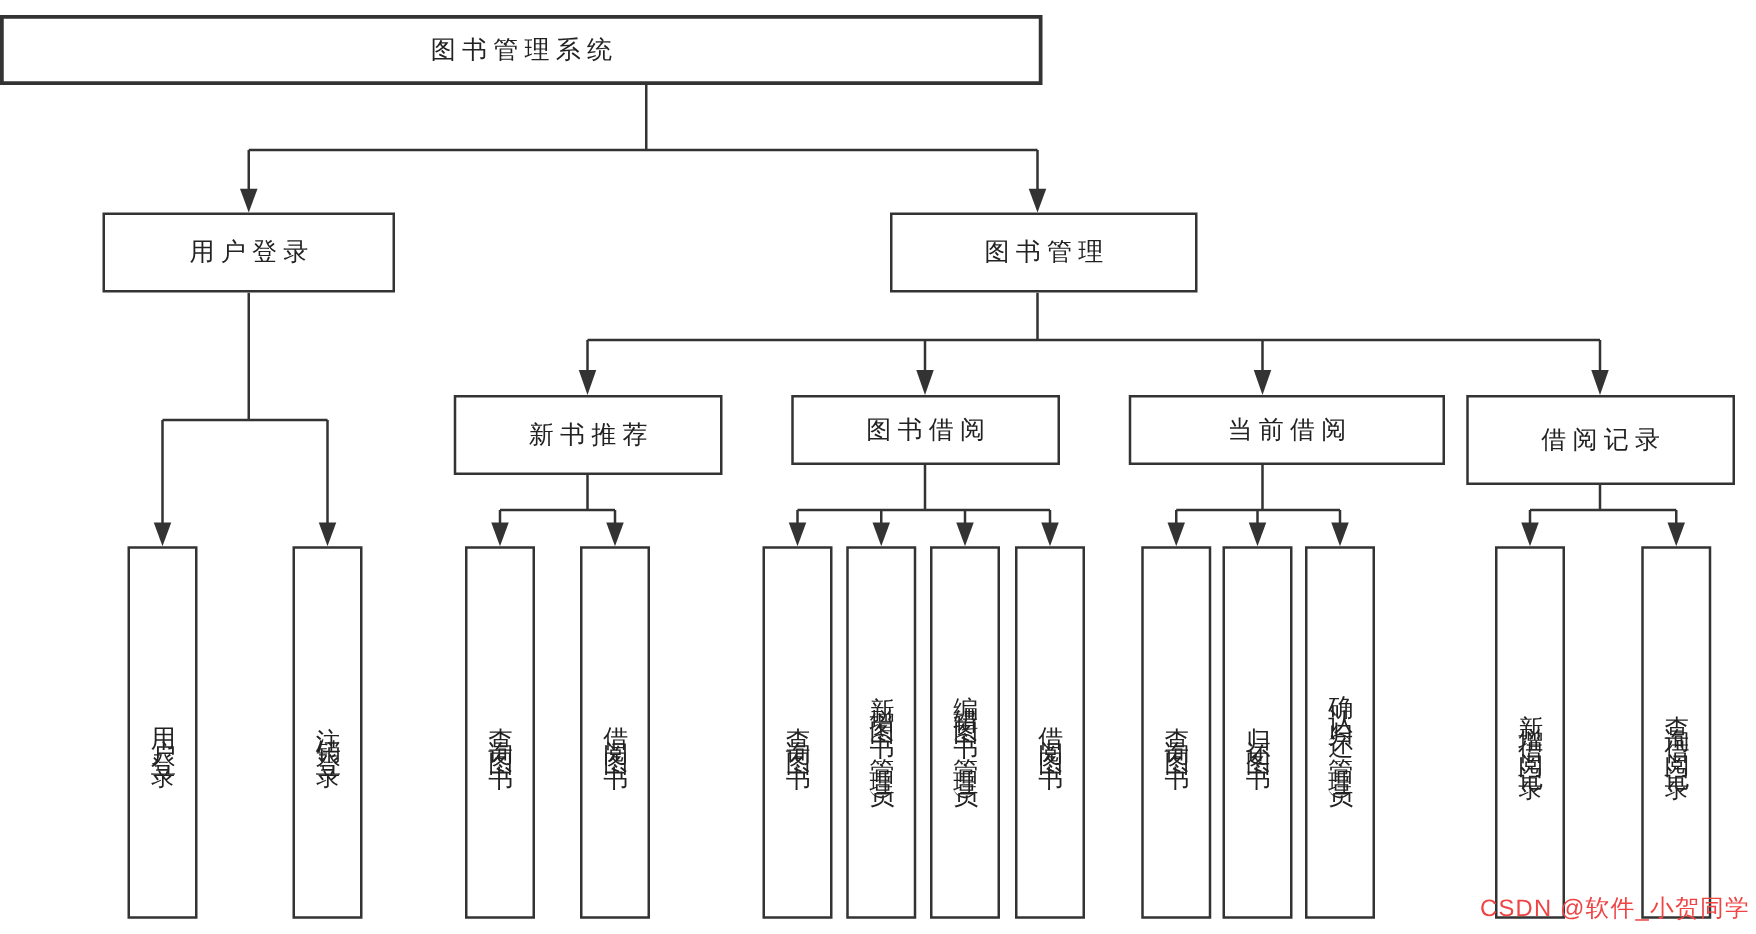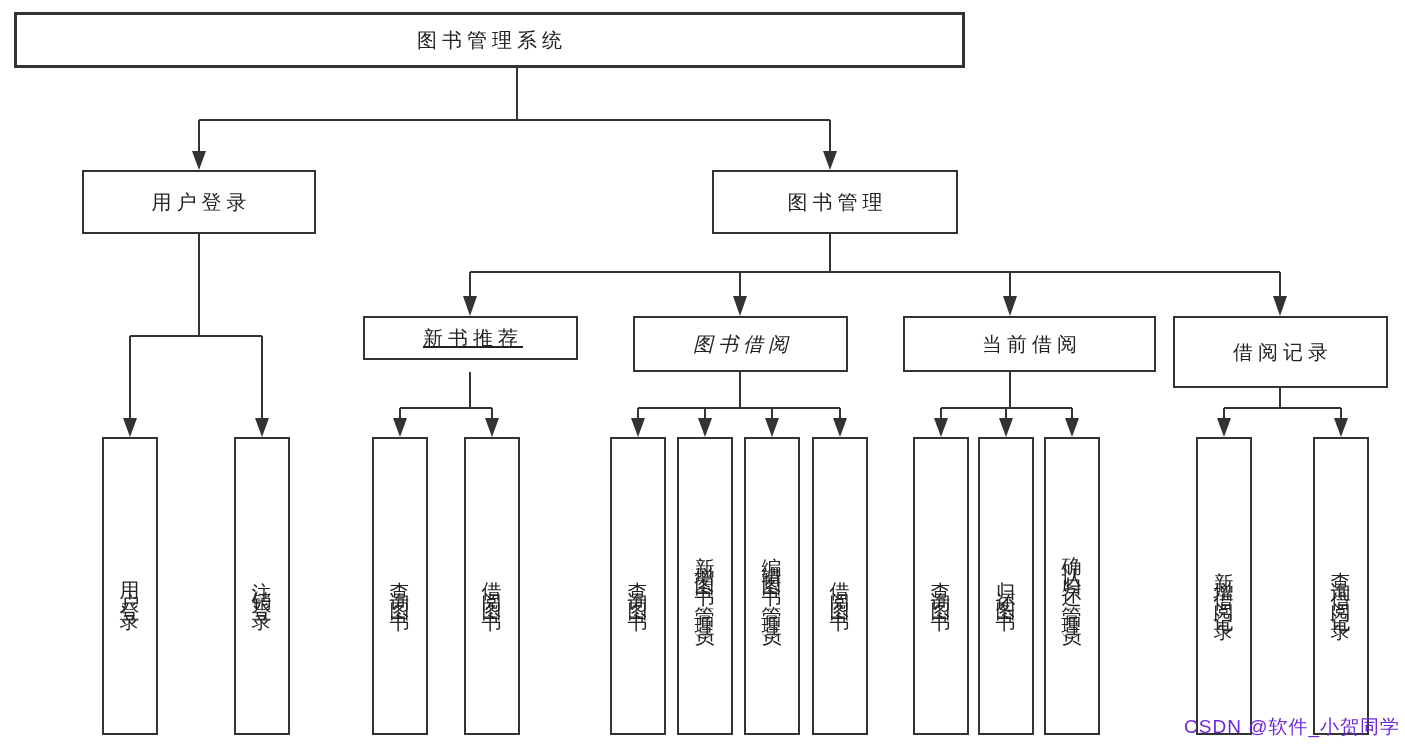--- a/index.html
+++ b/index.html
@@ -27,27 +27,27 @@
   }
   .hbox{letter-spacing:5px;text-indent:5px;}
   .vbox span{
     writing-mode:vertical-rl;
     text-orientation:mixed;
     letter-spacing:10px;
     line-height:1;
     white-space:nowrap;
   }
   
-  #root{left:14px;top:12px;width:951px;height:56px;border-width:3px;}
+  #root{left:0;top:12px;width:834px;height:56px;border-width:3px;}
   
   #l2-0{left:82px;top:170px;width:234px;height:64px;}
   #l2-1{left:712px;top:170px;width:246px;height:64px;}
   
-  #l3-0{left:363px;top:316px;width:215px;height:44px;text-decoration:underline;}
-  #l3-1{left:633px;top:316px;width:215px;height:56px;font-style:italic;}
+  #l3-0{left:363px;top:316px;width:215px;height:64px;}
+  #l3-1{left:633px;top:316px;width:215px;height:56px;}
   #l3-2{left:903px;top:316px;width:253px;height:56px;}
   #l3-3{left:1173px;top:316px;width:215px;height:72px;}
   
   .leaf{top:437px;width:56px;height:298px;}
   #leaf-0{left:102px;}
   #leaf-1{left:234px;}
   #leaf-2{left:372px;}
   #leaf-3{left:464px;}
   #leaf-4{left:610px;}
   #leaf-5{left:677px;}
@@ -55,21 +55,21 @@
   #leaf-7{left:812px;}
   #leaf-8{left:913px;}
   #leaf-9{left:978px;}
   #leaf-10{left:1044px;}
   #leaf-11{left:1196px;}
   #leaf-12{left:1313px;}
   .watermark{
     position:absolute;
     right:5px;bottom:7px;
     font-size:19px;
-    color:#6d28d9;
+    color:#ef4444;
     letter-spacing:1px;
     z-index:5;
   }
 </style>
 </head>
 <body>
 
 <div class="canvas">
 
   <svg class="connectors" viewBox="0 0 1405 747" xmlns="http://www.w3.org/2000/svg">

